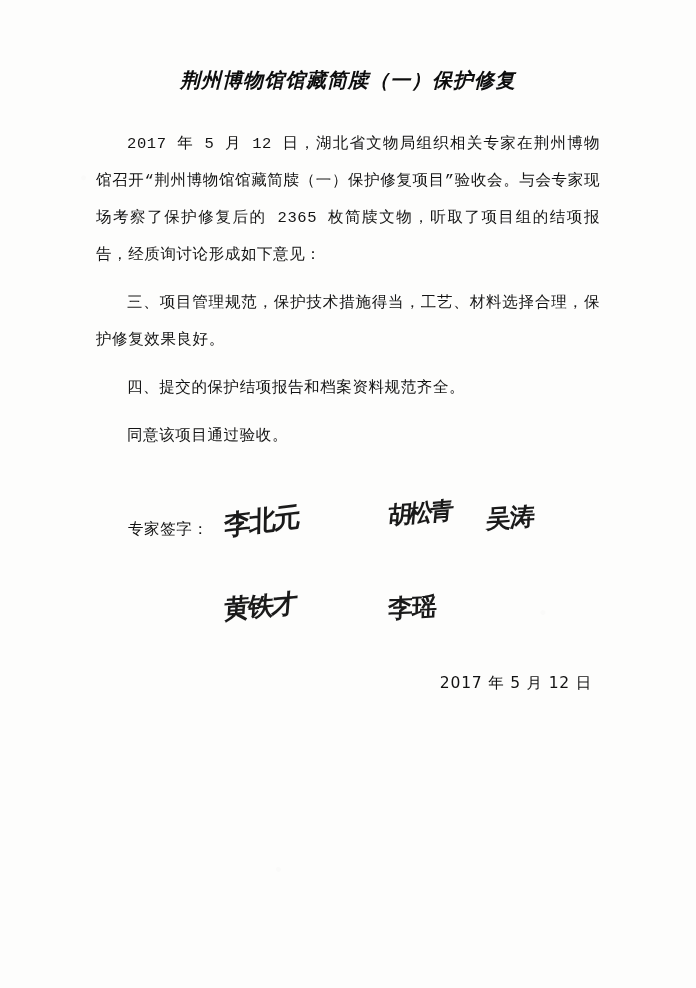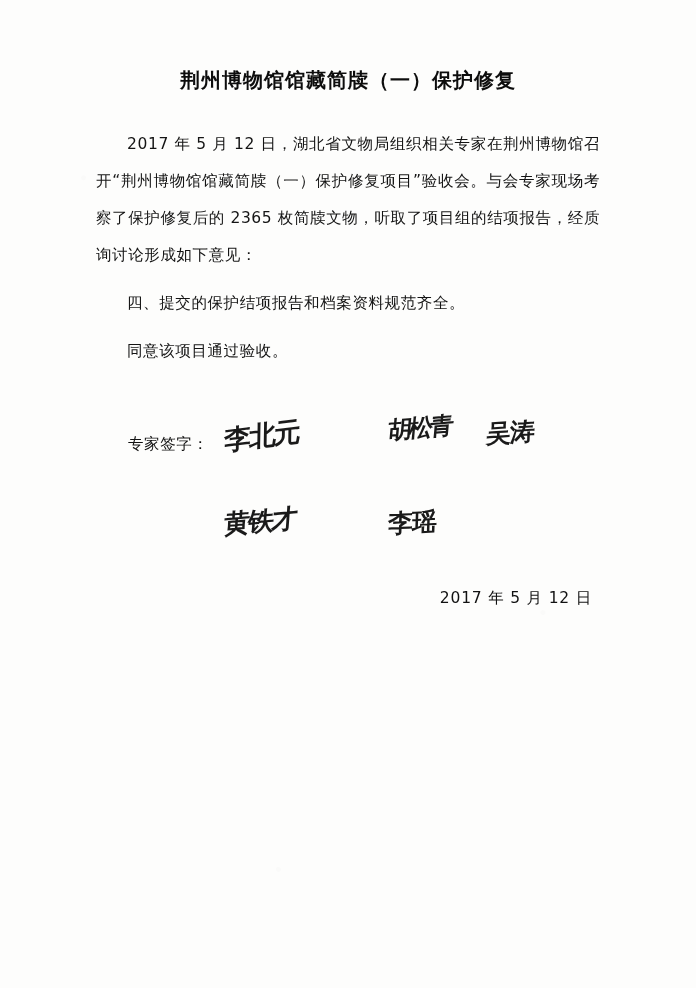--- a/index.html
+++ b/index.html
@@ -41,32 +41,34 @@
     text-align: center;
     margin-bottom: 26px;
   }
   .title-line {
     font-family: "DejaVu Sans", "Liberation Sans", sans-serif;
     font-weight: bold;
     font-size: 20px;
     letter-spacing: 1px;
     line-height: 40px;
     color: #0d0d0d;
+    font-style: italic;
   }
   .body-text p {
     margin: 0 0 11px 0;
     font-size: 15.5px;
     line-height: 37px;
     letter-spacing: 0.6px;
     text-align: justify;
     text-justify: inter-ideograph;
     color: #141414;
   }
   .indent {
     text-indent: 2em;
+    font-family: Liberation Mono, monospace;
   }
   .sign-block {
     margin-top: 40px;
     position: relative;
     height: 190px;
   }
   .sign-label {
     position: absolute;
     left: 32px;
     top: 24px;
@@ -98,20 +100,21 @@
 
 <div class="page">
   <div class="doc">
 
     <div class="title-block">
       <div class="title-line">荆州博物馆馆藏简牍（一）保护修复</div>
     </div>
 
     <div class="body-text">
       <p class="indent">2017 年 5 月 12 日，湖北省文物局组织相关专家在荆州博物馆召开“荆州博物馆馆藏简牍（一）保护修复项目”验收会。与会专家现场考察了保护修复后的 2365 枚简牍文物，听取了项目组的结项报告，经质询讨论形成如下意见：</p>
+      <p class="indent">三、项目管理规范，保护技术措施得当，工艺、材料选择合理，保护修复效果良好。</p>
       <p class="indent">四、提交的保护结项报告和档案资料规范齐全。</p>
       <p class="indent">同意该项目通过验收。</p>
     </div>
 
     <div class="sign-block">
       <div class="sign-label">专家签字：</div>
       <div class="sig sig-1">李北元</div>
       <div class="sig sig-2">胡松青</div>
       <div class="sig sig-3">吴涛</div>
       <div class="sig sig-4">黄铁才</div>

